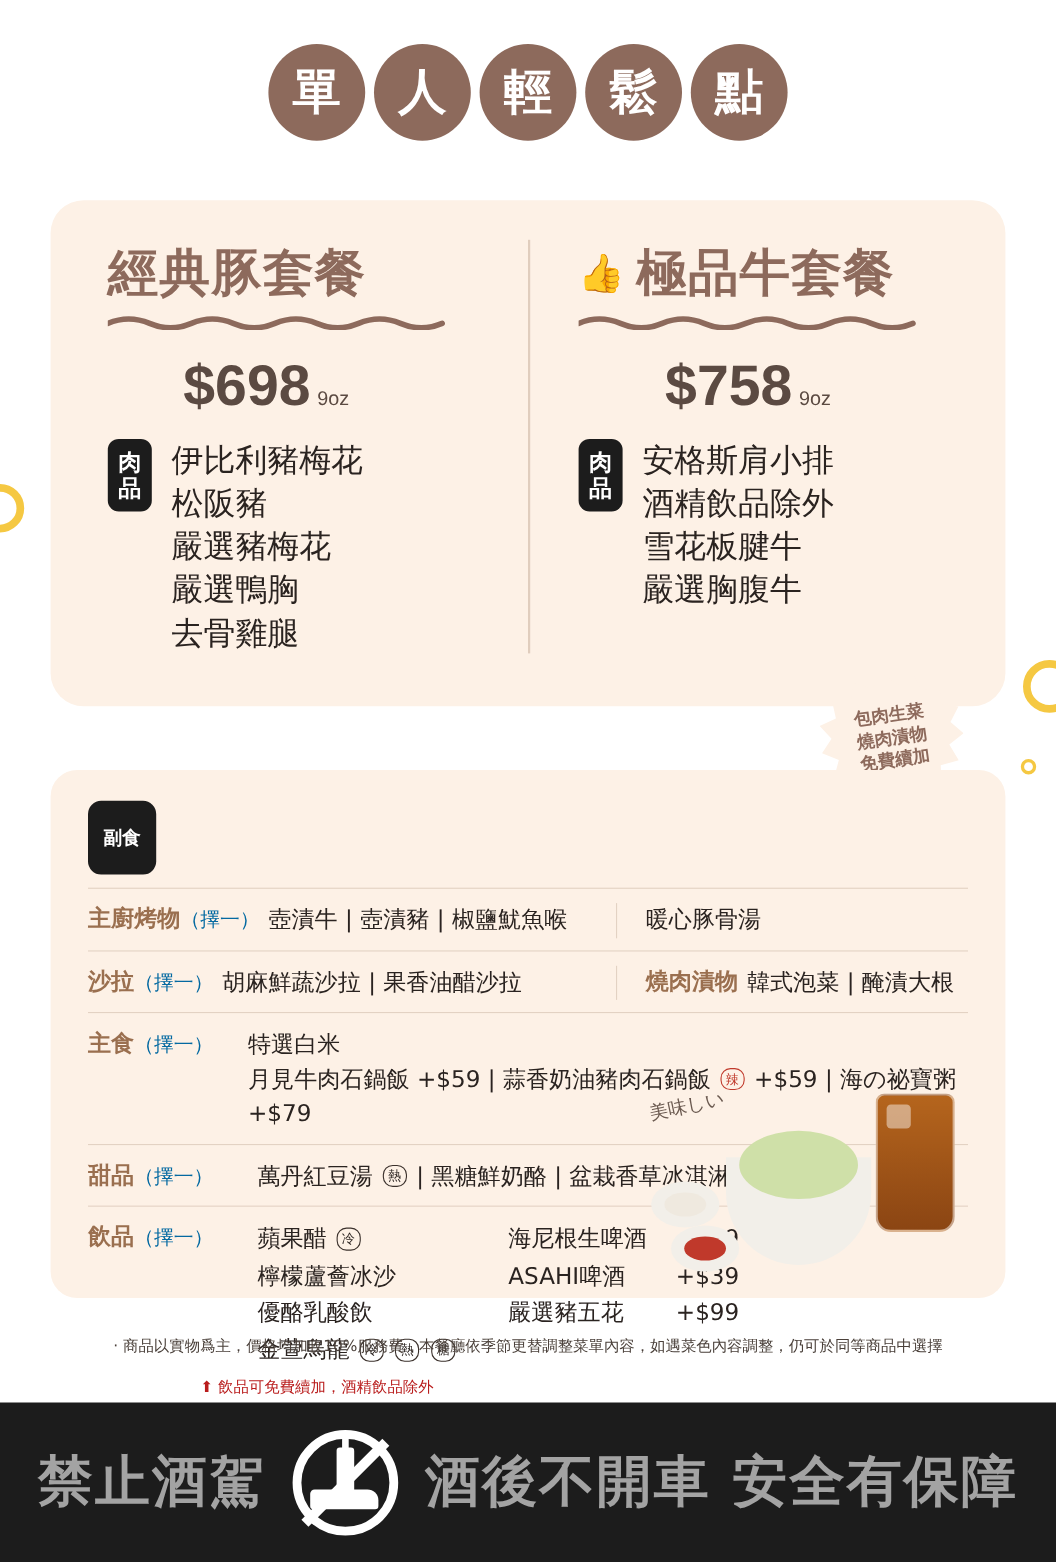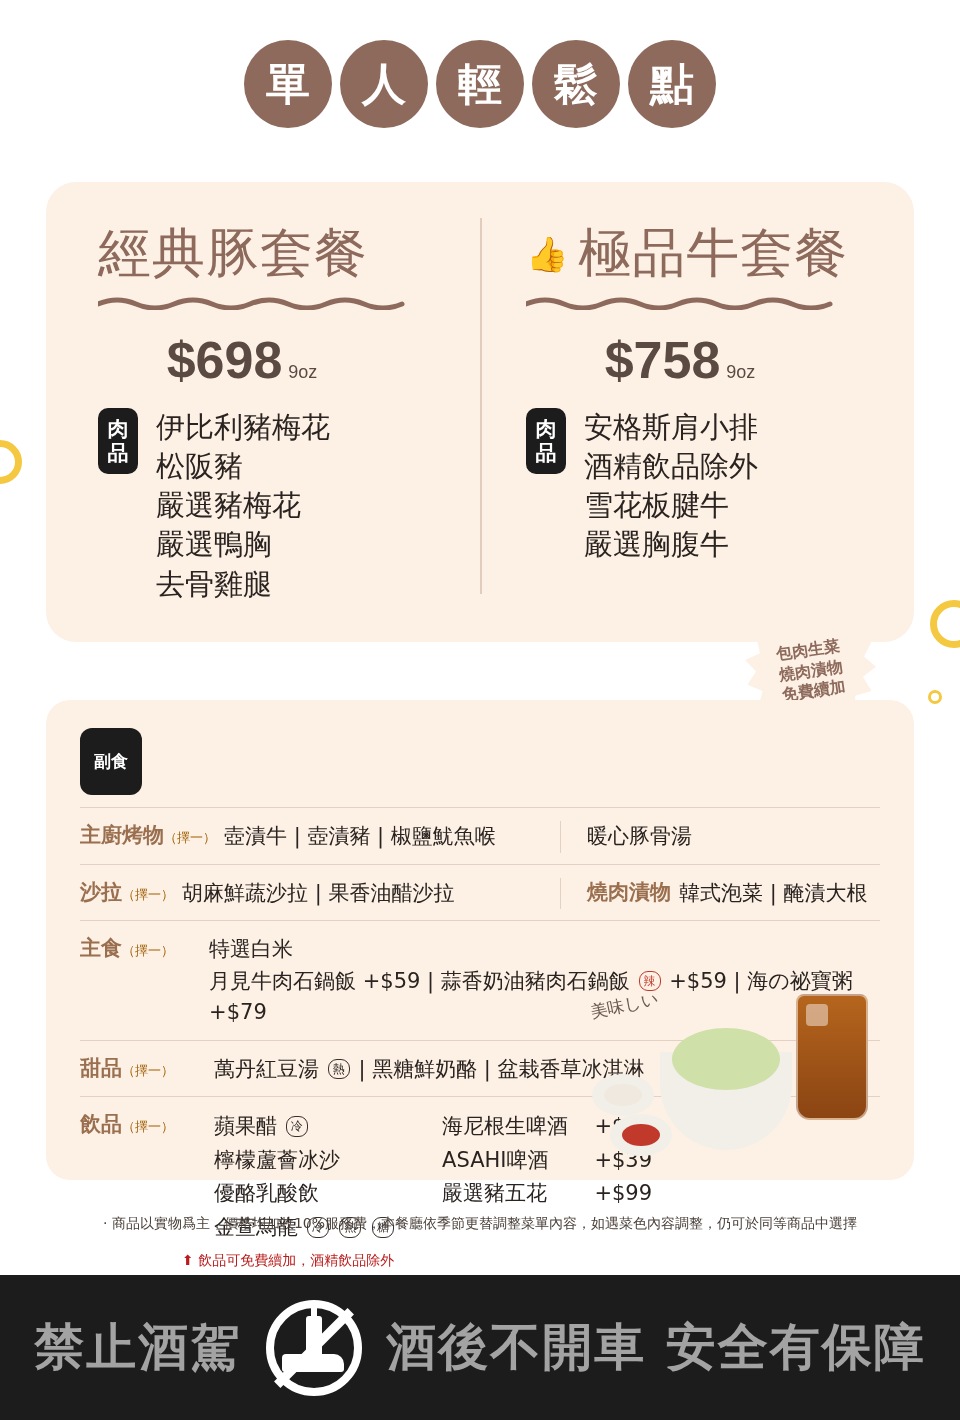--- a/index.html
+++ b/index.html
@@ -49,21 +49,21 @@
   .set-col { flex: 1; padding: 36px 20px 0 20px; position: relative; }
   .set-col.left { padding-left: 52px; }
   .set-col.right { padding-left: 40px; }
   .divider-v {
     position: absolute; left: 50%; top: 36px; bottom: 48px;
     width: 2px; background: #e0cdbd;
   }
   .set-title-row { display: flex; align-items: center; gap: 10px; }
   .thumb-icon { font-size: 34px; color: #8d6a5c; line-height: 1; }
   .set-title {
-    font-size: 53px; font-weight: normal; color: #8d6a5c; letter-spacing: 1px;
+    font-size: 46px; font-weight: bold; color: #8d6a5c; letter-spacing: 1px;
     font-family: "DejaVu Sans", sans-serif;
   }
   .wave { margin-top: 6px; height: 14px; }
   .price-row {
     margin-top: 16px; text-align: center; padding-right: 80px;
   }
   .set-col.right .price-row { padding-right: 60px; }
   .price {
     font-size: 52px; font-weight: bold; color: #5b4a42;
     font-family: "Liberation Sans", sans-serif;
@@ -108,21 +108,21 @@
     font-size: 17px; font-weight: bold; border-radius: 12px;
     padding: 22px 14px; font-family: "DejaVu Sans", sans-serif;
   }
   .sect { border-top: 1px solid #e3d2c3; padding: 13px 0 11px 0; }
   .sect:first-of-type { border-top: none; }
   .sect-row { display: flex; align-items: flex-start; gap: 32px; }
   .sect-label {
     color: #9a6f4f; font-weight: bold; font-size: 21px; white-space: nowrap;
     font-family: "DejaVu Sans", sans-serif; min-width: 86px;
   }
-  .pick { font-size: 13px; color: #a16207; font-weight: normal; }
+  .pick { font-size: 18px; color: #0369a1; font-weight: normal; }
   .sect-body { font-size: 21px; color: #2a2320; font-family: "DejaVu Sans", sans-serif; line-height: 1.5; }
   .sect-split { display: flex; width: 100%; }
   .sect-split .part-a { flex: 0 0 480px; display: flex; }
   .sect-split .part-b { display: flex; border-left: 1px solid #e3d2c3; padding-left: 26px; }
   .mini-tag {
     display: inline-block; border: 1.5px solid #3a302b; border-radius: 9px;
     font-size: 12px; padding: 0 4px; vertical-align: 3px; margin: 0 2px;
     font-family: "DejaVu Sans", sans-serif;
   }
   .mini-tag.hot { border-color: #c0392b; color: #c0392b; }

